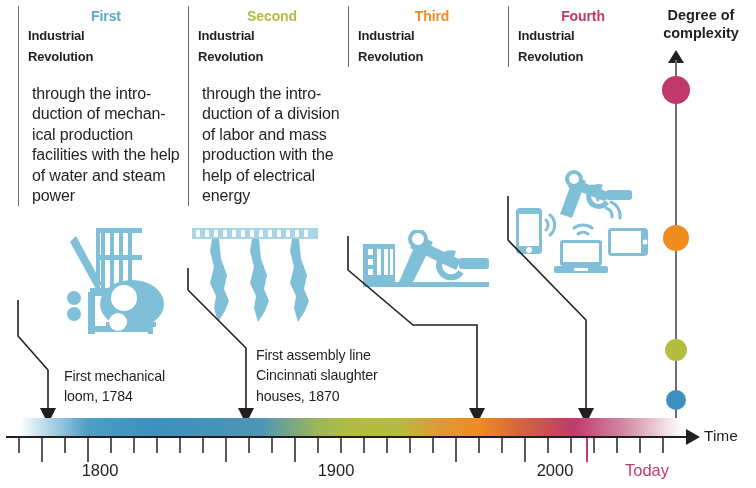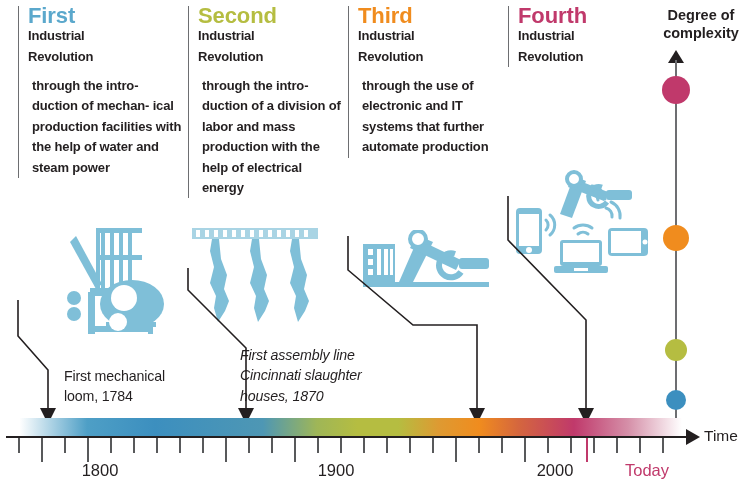--- a/index.html
+++ b/index.html
@@ -15,40 +15,40 @@
 
   
   .col{
     position:absolute;
     top:6px;
     border-left:1.5px solid #6d6e71;
     padding-left:9px;
     box-sizing:border-box;
   }
   .col-ord{
-    font-size:22px;
+    font-size:14px;
     font-weight:bold;
     line-height:20px;
     letter-spacing:-0.1px;
+    text-align:center;
   }
   .col-head{
     font-size:13px;
     font-weight:bold;
     line-height:20.5px;
     color:#231f20;
     letter-spacing:-0.2px;
   }
   .col-body{
-    font-size:13px;
+    font-size:16px;
     line-height:20.4px;
     color:#231f20;
-    margin-top:9px;
+    margin-top:17px;
     padding-left:4px;
     letter-spacing:-0.15px;
-    font-weight:bold;
   }
 
   
   .deg-label{
     position:absolute;
     left:648px;top:6px;
     width:106px;
     text-align:center;
     font-size:14.5px;
     font-weight:bold;
@@ -163,25 +163,20 @@
 of labor and mass
 production
 with the help of
 electrical energy</div>
   </div>
 
   <div class="col" style="left:348px;width:158px;">
     <div class="col-ord" style="color:#F08C1E">Third</div>
     <div class="col-head">Industrial</div>
     <div class="col-head">Revolution</div>
-    <div class="col-body">through the use of
-electronic and IT
-systems that
-further automate
-production</div>
   </div>
 
   <div class="col" style="left:508px;width:140px;">
     <div class="col-ord" style="color:#C0396B">Fourth</div>
     <div class="col-head">Industrial</div>
     <div class="col-head">Revolution</div>
   </div>
 
   <div class="deg-label">
     <div>Degree of</div>
@@ -319,21 +314,21 @@
     <g fill="#231f20">
       <polygon points="40,408 56,408 48,424"></polygon>
       <polygon points="238,408 254,408 246,424"></polygon>
       <polygon points="469,408 485,408 477,424"></polygon>
       <polygon points="578,408 594,408 586,424"></polygon>
     </g>
   </svg>
 
   <div class="note" style="left:64px;top:366px;width:180px;">First mechanical
 loom, 1784</div>
-  <div class="note" style="left:240px;top:345px;width:180px;font-style:italic;">First assembly line
+  <div class="note" style="left:256px;top:345px;width:180px;">First assembly line
 Cincinnati slaughter
 houses, 1870</div>
 
   <div class="tband" style="background:linear-gradient(to right,
           #ffffff 0%,
           #ffffff 2%,
           #4E9FC6 12%,
           #3C8FBF 22%,
           #4E97B4 38%,
           #9FB657 46%,

